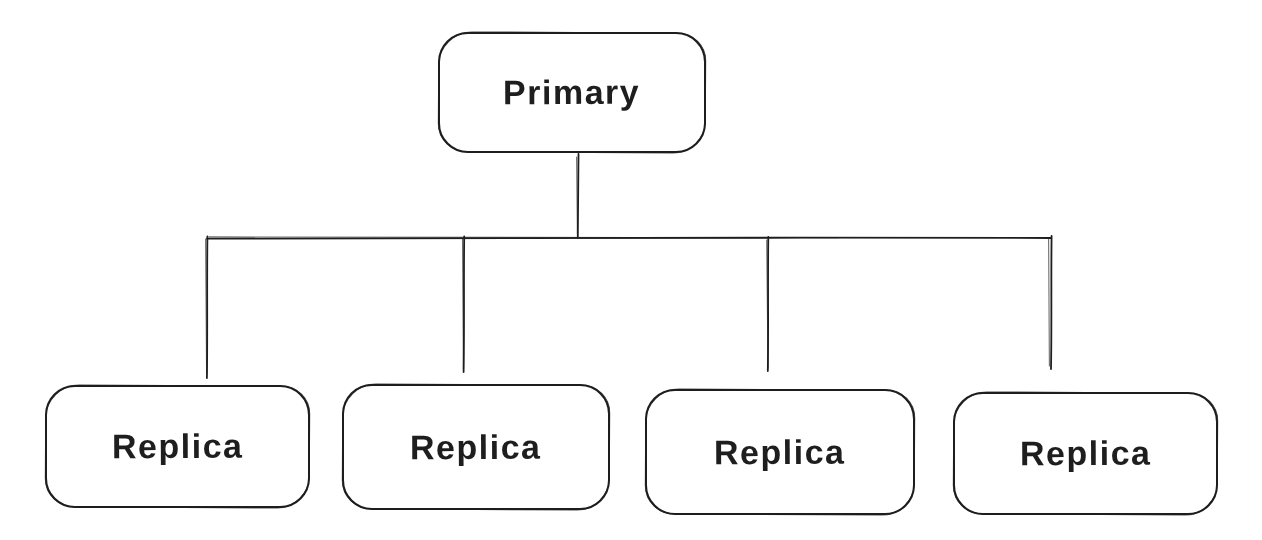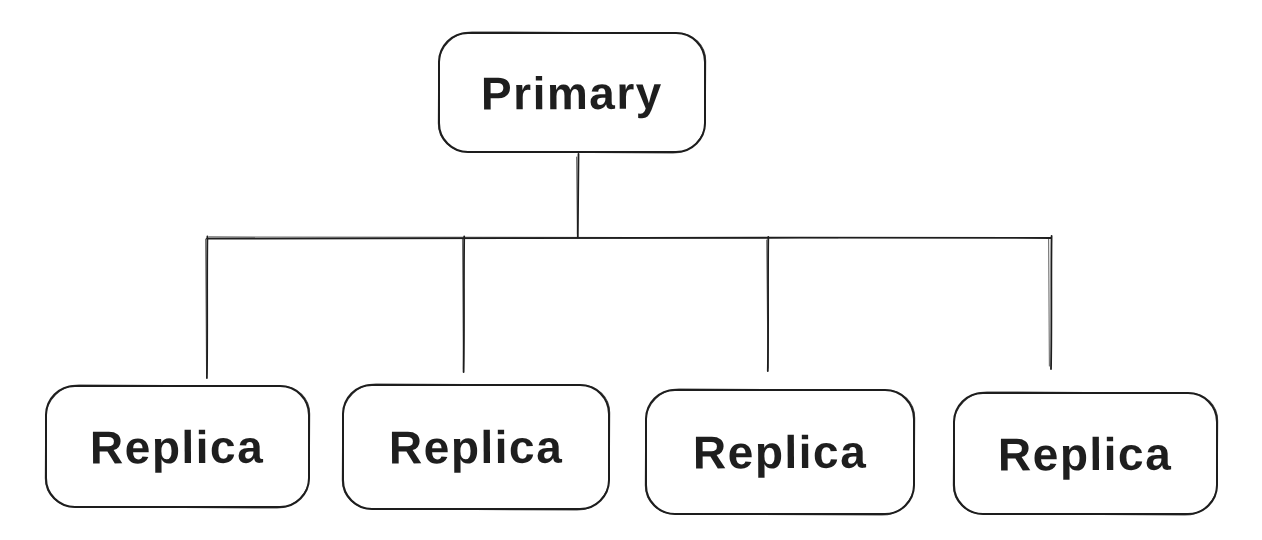--- a/index.html
+++ b/index.html
@@ -47,21 +47,21 @@
     content: "";
     position: absolute;
     inset: -2px;
     border: 1.4px solid rgba(30, 30, 30, 0.8);
     border-radius: 34px 28px 33px 29px;
     transform: rotate(0.35deg);
     pointer-events: none;
   }
   .node-label {
     color: #1e1e1e;
-    font-size: 46px;
+    font-size: 34px;
     font-weight: 700;
     letter-spacing: 1.5px;
     white-space: nowrap;
     transform: rotate(-0.3deg);
   }
   .node-primary  { left: 438px; top: 32px;  width: 268px; height: 121px; }
   .node-replica-1 { left: 45px;  top: 385px; width: 265px; height: 123px; }
   .node-replica-2 { left: 342px; top: 384px; width: 268px; height: 126px; }
   .node-replica-3 { left: 645px; top: 389px; width: 270px; height: 126px; }
   .node-replica-4 { left: 953px; top: 392px; width: 265px; height: 123px; }

